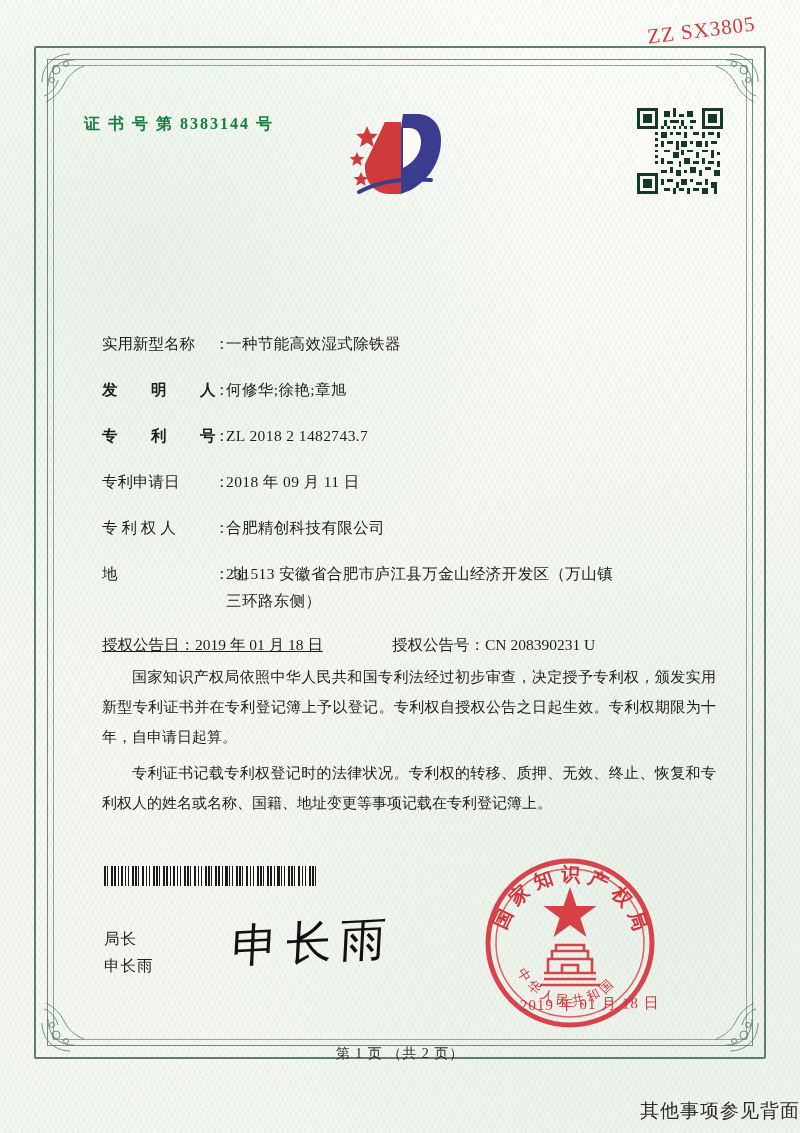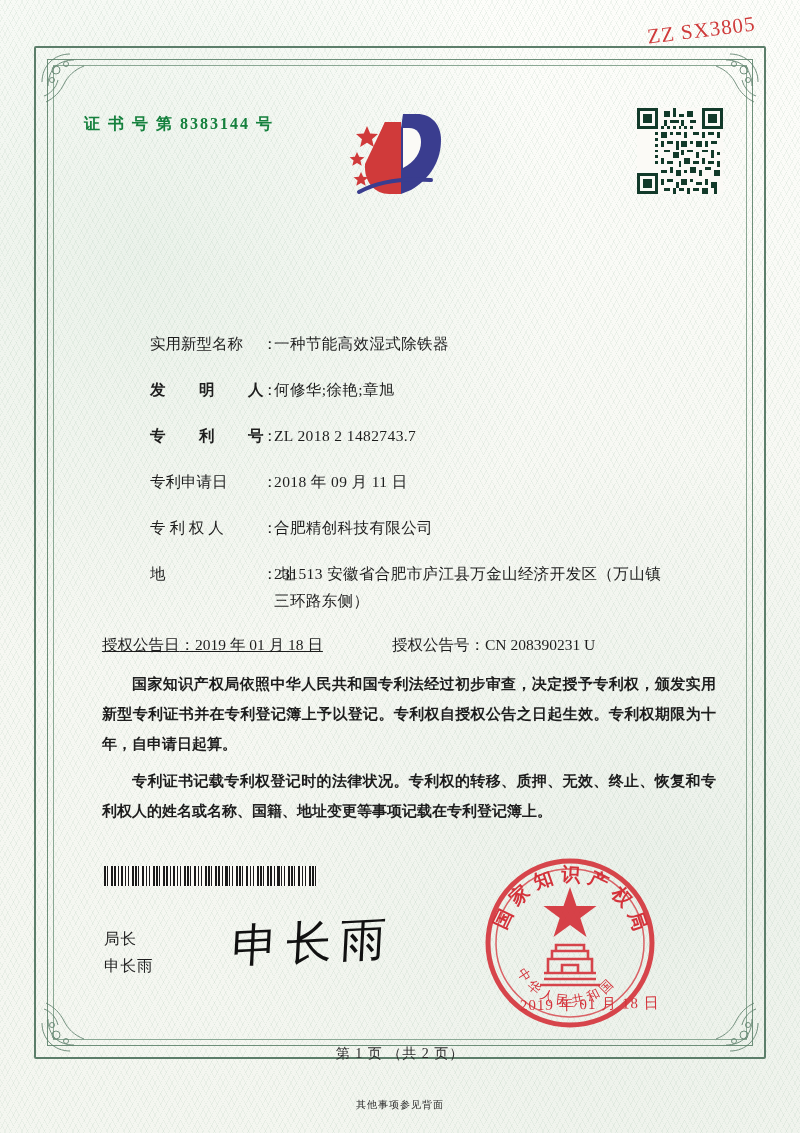--- a/index.html
+++ b/index.html
@@ -126,21 +126,20 @@
     margin-bottom: 22px;
     font-size: 15.5px;
     color: #1d1d1d;
     line-height: 1.55;
   }
   .field-label {
     width: 112px;
     flex: 0 0 112px;
     letter-spacing: 0px;
     white-space: nowrap;
-    margin-left: 48px;
   }
   .field-label.spaced { letter-spacing: 9px; font-weight: bold; }
   .field-label.spaced2 { letter-spacing: 17px; }
   .field-colon {
     width: 12px;
     flex: 0 0 12px;
   }
   .field-value {
     flex: 1 1 auto;
     letter-spacing: 0.4px;
@@ -162,23 +161,22 @@
     position: absolute;
     left: 102px;
     right: 84px;
     top: 662px;
     font-size: 15px;
     color: #1d1d1d;
     line-height: 2.0;
     text-align: justify;
   }
   .paragraphs p {
-    margin: 7px 0 6px 0;
+    margin: 0 0 6px 0;
     text-indent: 2em;
-    font-weight: bold;
   }
 
   .barcode {
     position: absolute;
     left: 104px;
     top: 866px;
     width: 214px;
     height: 20px;
     background-image: repeating-linear-gradient(
       90deg,
@@ -236,22 +234,22 @@
     top: 1045px;
     text-align: center;
     font-size: 14px;
     color: #2a2a2a;
     letter-spacing: 1px;
   }
   .footer-note {
     position: absolute;
     left: 0; right: 0;
     top: 1098px;
-    text-align: center;
-    font-size: 10px;
+    text-align: right;
+    font-size: 19px;
     color: #2a2a2a;
     letter-spacing: 1px;
   }
 </style>
 </head>
 <body>
 
 <div class="page">
   <div class="bg-tint"></div>
   <div class="bg-lines"></div>

